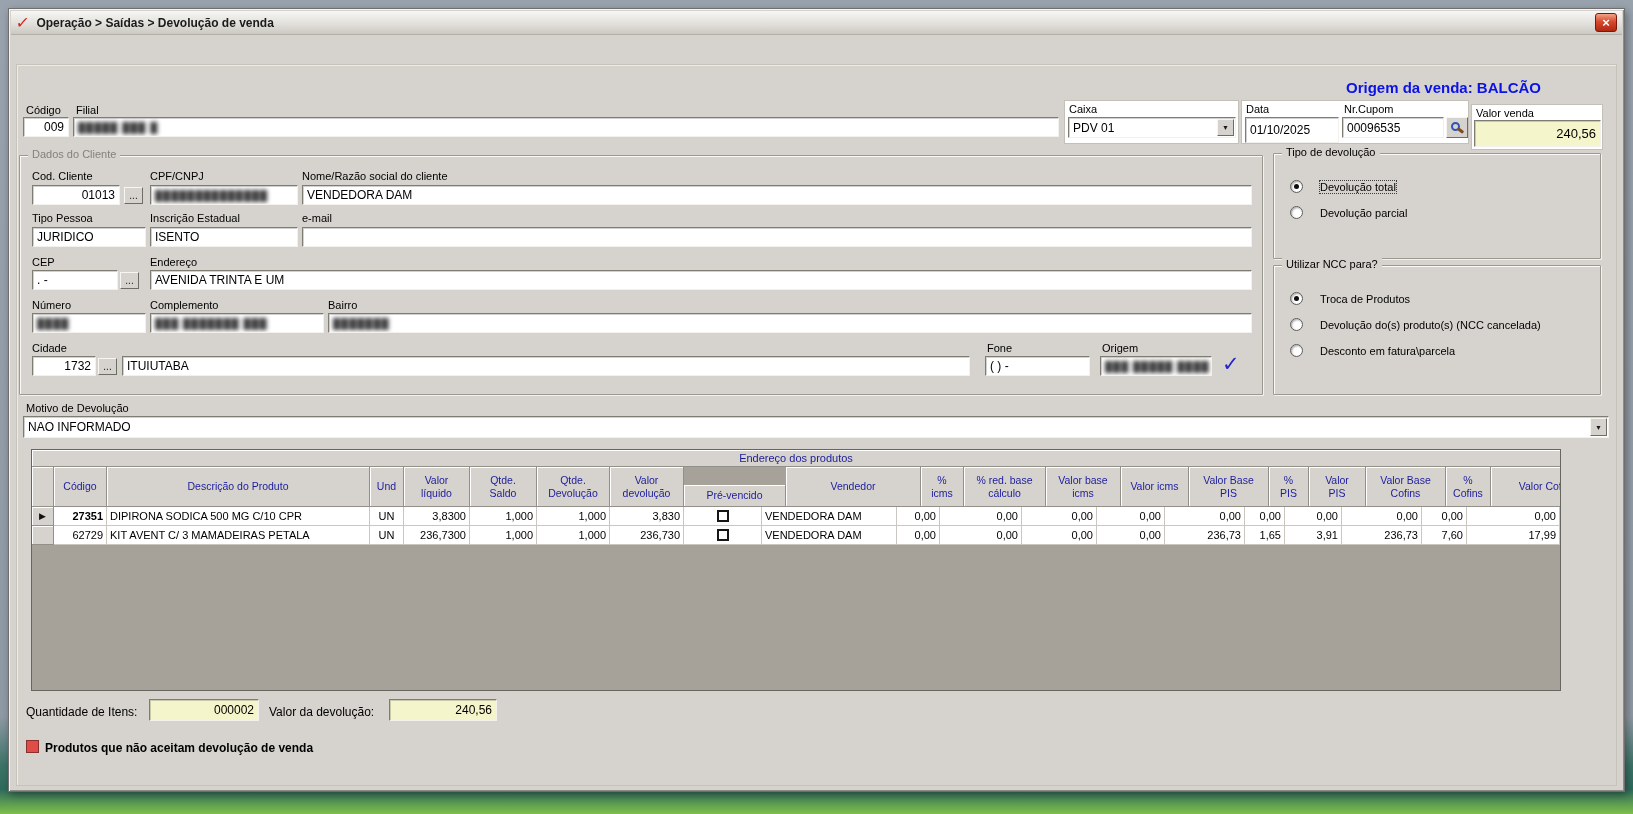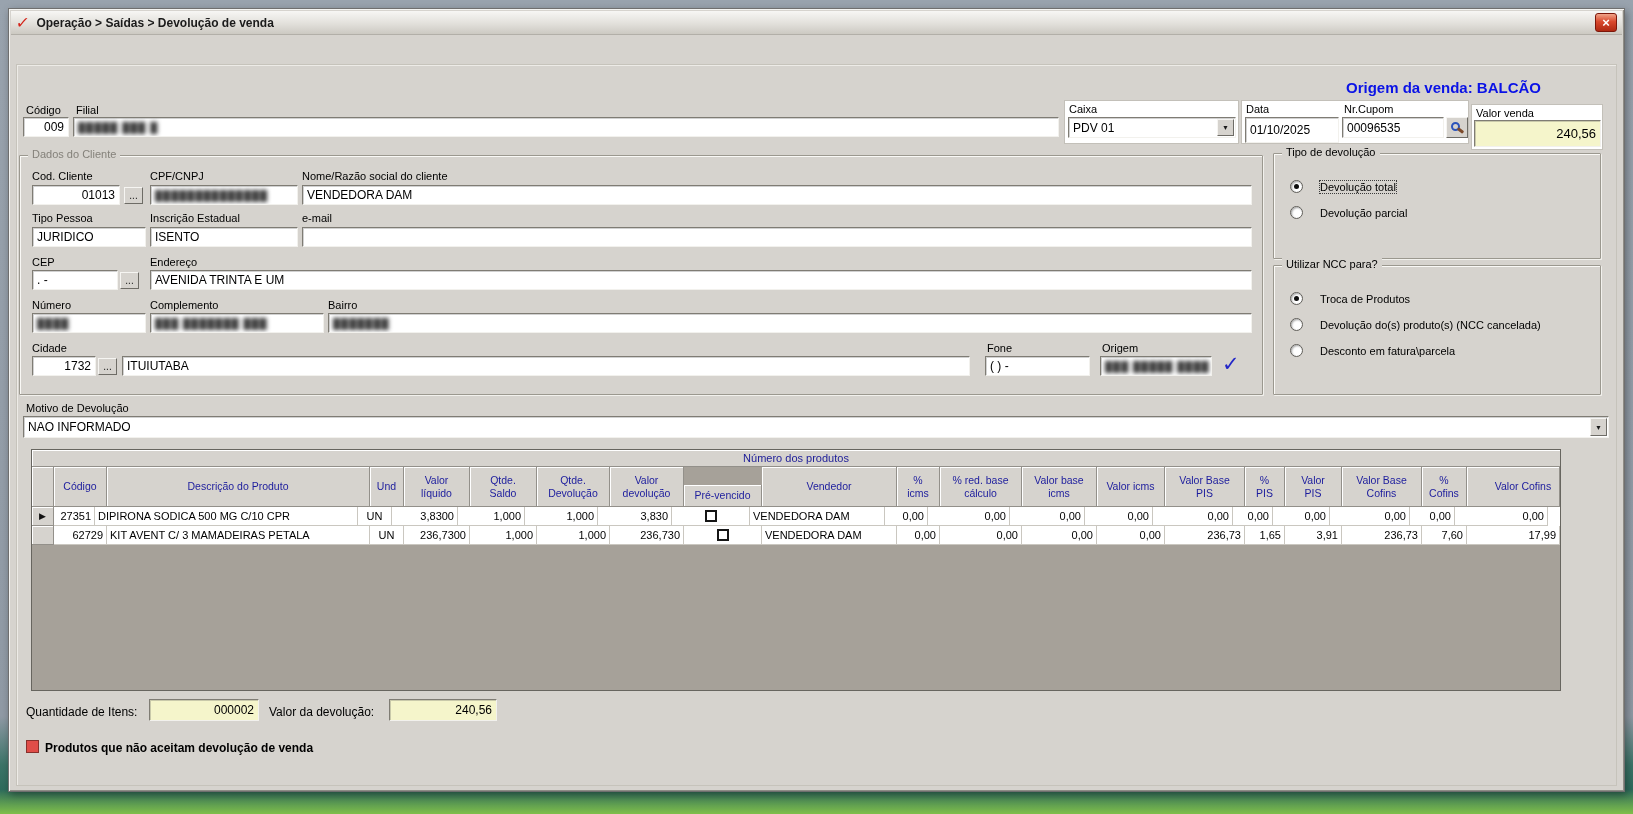--- a/index.html
+++ b/index.html
@@ -242,35 +242,35 @@
         </div>
     </div>
 
     <span class="lbl" style="left:15px;top:366px">Motivo de Devolução</span>
     <div class="fld combo" style="left:12px;top:380px;width:1586px;height:22px">
       <span class="combo-val">NAO INFORMADO</span>
       <span class="dd-btn">▼</span>
     </div>
 
     <div class="grid">
-      <div class="grid-title">Número dos produtos</div>
+      <div class="grid-title">Endereço dos produtos</div>
       <div class="grid-header" id="grid-header">
         <div class="gsel-h"></div>
       <div class="gh" style="width: 53px;">Código</div>
           <div class="gh" style="width: 263px;">Descrição do Produto</div>
           <div class="gh" style="width: 34px;">Und</div>
           <div class="gh" style="width: 66px;">Valor
 líquido</div>
           <div class="gh" style="width: 67px;">Qtde.
 Saldo</div>
           <div class="gh" style="width: 73px;">Qtde.
 Devolução</div>
           <div class="gh" style="width: 74px;">Valor
 devolução</div>
-          <div class="gh" style="width: 78px; margin-top: 18px;">Pré-vencido</div>
+          <div class="gh" style="width: 102px; margin-top: 18px;">Pré-vencido</div>
           <div class="gh" style="width: 135px;">Vendedor</div>
           <div class="gh" style="width: 43px;">%
 icms</div>
           <div class="gh" style="width: 82px;">% red. base
 cálculo</div>
           <div class="gh" style="width: 75px;">Valor base
 icms</div>
           <div class="gh" style="width: 68px;">Valor icms</div>
           <div class="gh" style="width: 80px;">Valor Base
 PIS</div>
@@ -280,21 +280,21 @@
 PIS</div>
           <div class="gh" style="width: 80px;">Valor Base
 Cofins</div>
           <div class="gh" style="width: 45px;">%
 Cofins</div>
           <div class="gh" style="width: 93px; padding-left: 22px;">Valor Cofins</div>
         </div>
       <div id="grid-rows">
           <div class="grow">
             <div class="gsel">▶</div>
-            <div class="gc" style="width: 41px; justify-content: flex-end;">27351</div>
+            <div class="gc" style="width: 53px; justify-content: flex-end; font-weight: bold;">27351</div>
             <div class="gc" style="width: 263px; justify-content: flex-start;">DIPIRONA SODICA 500 MG C/10 CPR</div>
             <div class="gc" style="width: 34px; justify-content: center;">UN</div>
             <div class="gc" style="width: 66px; justify-content: flex-end;">3,8300</div>
             <div class="gc" style="width: 67px; justify-content: flex-end;">1,000</div>
             <div class="gc" style="width: 73px; justify-content: flex-end;">1,000</div>
             <div class="gc" style="width: 74px; justify-content: flex-end;">3,830</div>
             <div class="gc" style="width: 78px; justify-content: center;">
               <span class="gridcb"></span>
             </div>
             <div class="gc" style="width: 135px; justify-content: flex-start;">VENDEDORA DAM</div>

